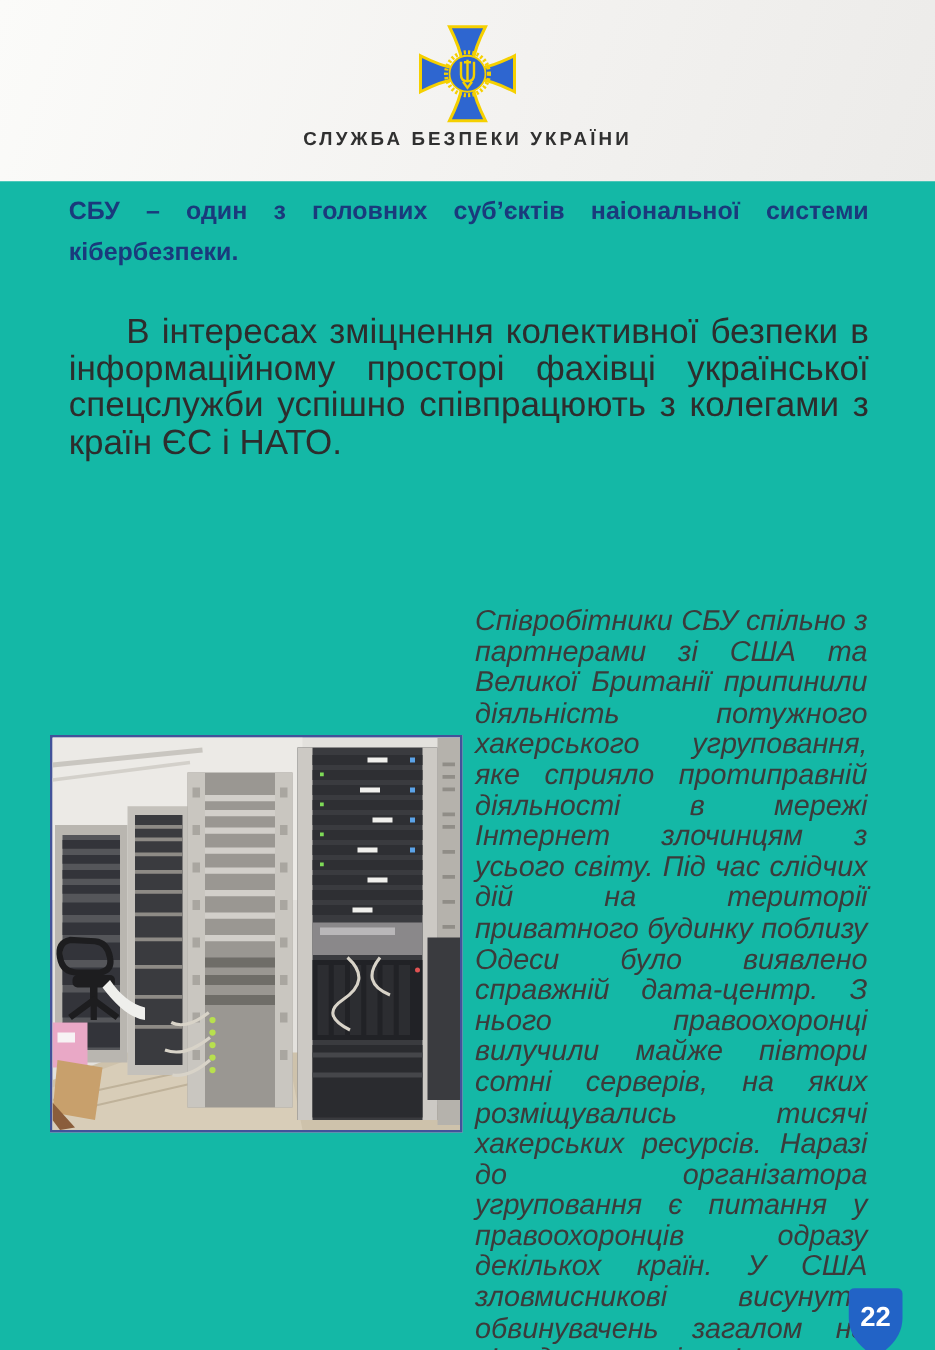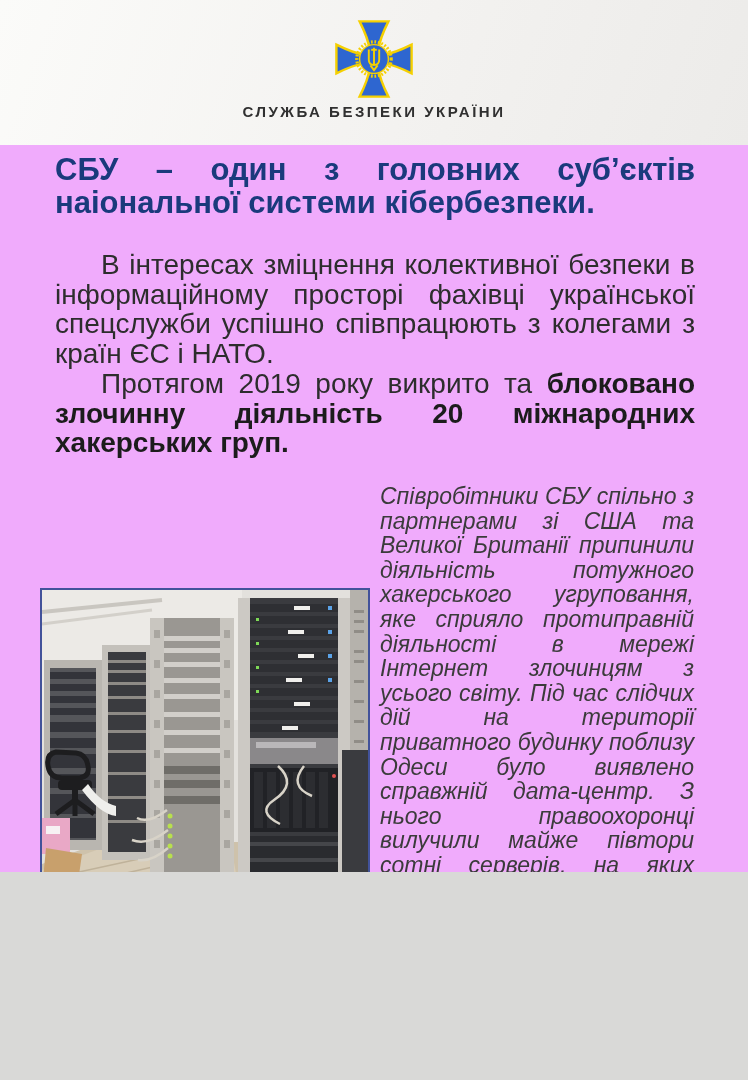--- a/index.html
+++ b/index.html
@@ -1,37 +1,37 @@
 <!DOCTYPE html>
 <html><head>
 <meta charset="utf-8">
 <style>
   html,body{margin:0;padding:0;background:#d9d9d7;}
   .page{
     position:relative;
-    width:748px;height:872px;
+    width:748px;height:1080px;
     margin:0 auto;
-    background:#f0abfc;
+    background:#14b8a6;
     font-family:"Liberation Sans",sans-serif;
     overflow:hidden;
   }
   .page::before{
     content:"";position:absolute;left:0;top:0;width:748px;height:145px;
     background:linear-gradient(110deg,#fbfbf9 0%,#f3f2f0 55%,#ecebe9 100%);
   }
   .header{position:absolute;left:0;top:0;width:748px;height:145px;}
   .emblem{position:absolute;left:334px;top:17px;width:80px;height:84px;}
   .org-name{
     position:absolute;left:0;top:103px;width:748px;
     text-align:center;font-size:15px;font-weight:700;
     letter-spacing:2.5px;color:#303030;
   }
   .heading{
     position:absolute;left:55px;top:153px;width:640px;margin:0;
-    font-size:31px;line-height:33px;font-weight:700;
+    font-size:20px;line-height:33px;font-weight:700;
     color:#1a3a7c;text-align:justify;
   }
   .body-par{
     position:absolute;left:55px;width:640px;margin:0;
     font-size:28px;line-height:29.5px;color:#2d2d2d;
     text-align:justify;text-indent:46px;
   }
   .p1{top:250px;}
   .p2{top:369px;}
   .p2 strong{font-weight:700;color:#1c1c1c;}
@@ -73,21 +73,20 @@
         <path d="M45.5,58 L50,64 L54.5,58"></path>
       </g>
     </svg>
     <div class="org-name">СЛУЖБА БЕЗПЕКИ УКРАЇНИ</div>
   </div>
 
   <h1 class="heading">СБУ – один з головних суб’єктів наіональної системи кібербезпеки.</h1>
 
   <p class="body-par p1">В інтересах зміцнення колективної безпеки в інформаційному просторі фахівці української спецслужби успішно співпрацюють з колегами з країн ЄС і НАТО.</p>
 
-  <p class="body-par p2"><span>Протягом 2019 року викрито та </span><strong>блоковано злочинну діяльність 20 міжнародних хакерських груп.</strong></p>
 
   <figure class="photo">
     <svg viewBox="0 0 326 314" preserveAspectRatio="none" aria-hidden="true">
 
       <rect x="0" y="0" width="326" height="314" fill="#e3e1dd"></rect>
       <rect x="0" y="0" width="200" height="130" fill="#eceae6"></rect>
 
       <path d="M0,22 L120,10" stroke="#c9c6c0" stroke-width="4" fill="none"></path>
       <path d="M0,34 L110,20" stroke="#d3d0ca" stroke-width="3" fill="none"></path>
 

